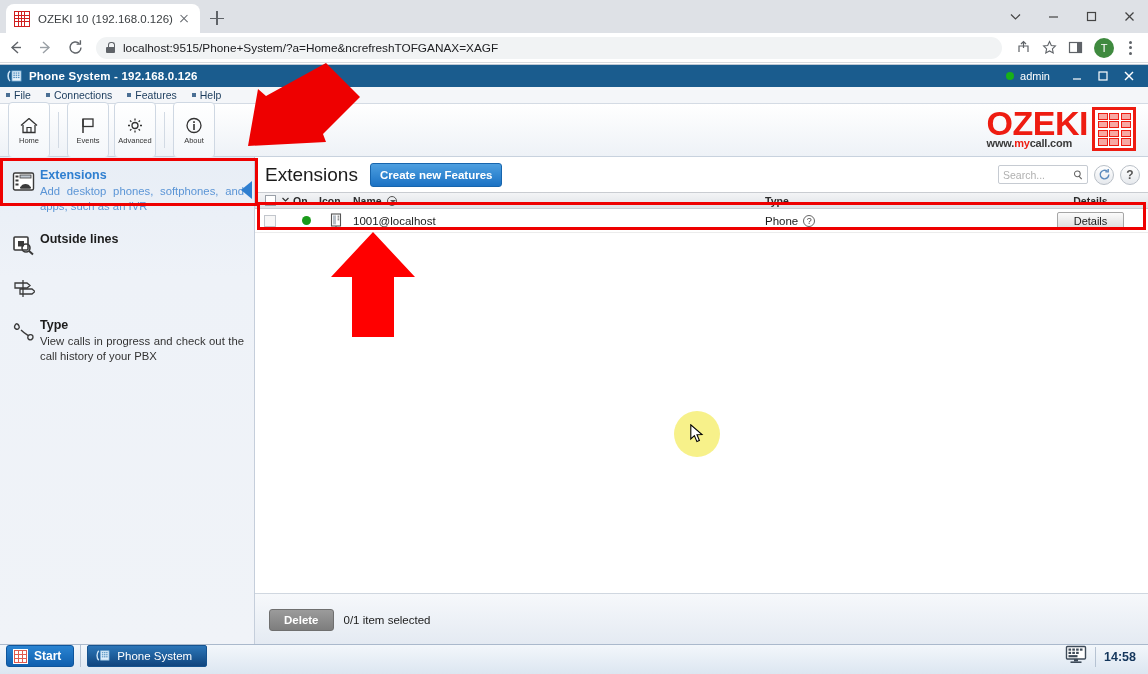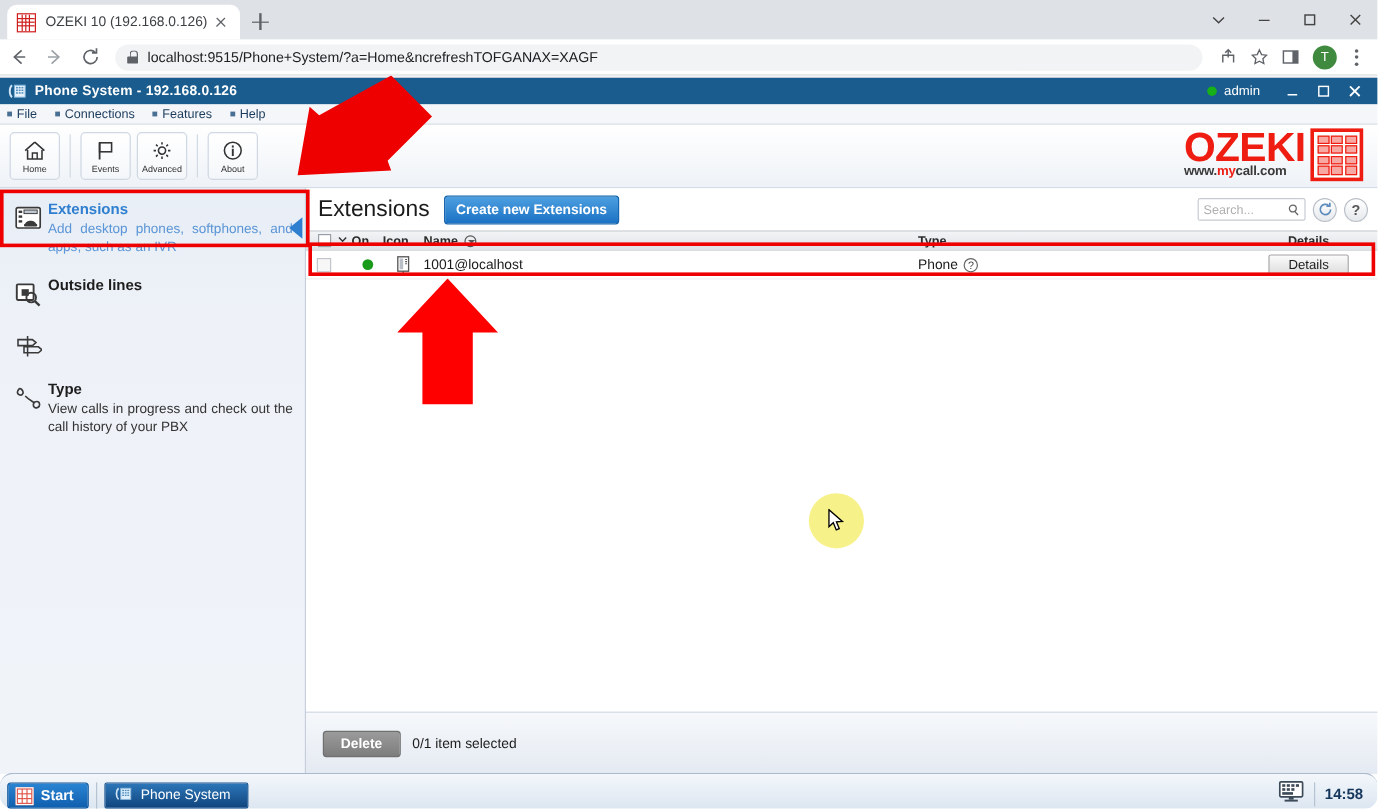--- a/index.html
+++ b/index.html
@@ -125,21 +125,21 @@
     content:""; position:absolute; left:0; top:4px; width:4px; height:4px;
     background:#4a6f94;
   }
 
   .app-toolbar {
     height: 53px; background: linear-gradient(#ffffff, #eef2f7);
     border-bottom: 1px solid #c8d2de; display:flex; align-items:center;
     padding-left: 8px; position: relative;
   }
   .tbtn {
-    width: 42px; height: 40px; border: 1px solid #cfd8e3; border-radius: 4px;
+    width: 42px; height: 56px; border: 1px solid #cfd8e3; border-radius: 4px;
     background: linear-gradient(#ffffff,#f4f7fa);
     display:flex; flex-direction: column; align-items:center; justify-content:center;
     margin-right: 5px; cursor:pointer;
   }
   .tbtn .lbl { font-size: 7.5px; color:#333; margin-top: 1px; }
   .tb-sep { width:1px; height:36px; background:#d2dae4; margin: 0 8px 0 3px; }
 
   .ozeki-logo {
     position: absolute; right: 12px; top: 3px; display: flex; align-items: flex-start;
   }
@@ -265,21 +265,21 @@
     background: linear-gradient(#9b9b9b,#7d7d7d); border:1px solid #6f6f6f;
     border-radius: 3px; color:#fff; font-size: 11.5px; font-weight: bold;
     padding: 4px 14px; cursor:pointer;
   }
   .sel-text { font-size: 11.5px; color:#1b1b1b; }
 
   
   .taskbar {
     position:absolute; left:0; bottom:0; width: 1148px; height: 30px;
     background: linear-gradient(#f3f7fb,#dce6f1); border-top: 1px solid #aab9cc;
-    display:flex; align-items:flex-end; padding: 0 6px; border-radius: 11px;
+    display:flex; align-items:flex-start; padding: 0 6px;
   }
   .start-btn {
     background: linear-gradient(#2a84d2,#0f5fae); border:1px solid #0d559c;
     border-radius: 3px; height: 22px; display:flex; align-items:center; gap:6px;
     padding: 0 12px 0 6px; color:#fff; font-size: 12px; font-weight: bold; cursor:pointer;
   }
   .start-ico { width:15px; height:15px; border:1.5px solid #fff; background:#e05a4e;
     display:grid; grid-template-columns: repeat(3,1fr); grid-template-rows: repeat(3,1fr);
     gap:1px; padding:1px; }
   .start-ico i { background:#fff; display:block; }
@@ -561,21 +561,21 @@
             <span class="si-title">Type</span>
             <span class="si-desc" style="display:block">View calls in progress and check out the call history of your PBX</span>
           </span>
         </div>
       </div>
 
       <div class="content">
 
         <div class="content-head">
           <span class="page-title">Extensions</span>
-          <button class="create-btn">Create new Extensions</button>
+          <button class="create-btn">Create new Features</button>
           <span class="head-right">
             <span class="search-box">
               <input type="text" placeholder="Search..." style="">
               <svg width="12" height="12" viewBox="0 0 12 12">
                   <circle cx="5" cy="4.6" r="3.3" stroke="#666" stroke-width="1.2" fill="none"></circle>
                   <line x1="6.8" y1="7.3" x2="10" y2="10.8" stroke="#666" stroke-width="1.3"></line>
                 </svg>
             </span>
             <span class="round-btn">
               <svg width="13" height="13" viewBox="0 0 13 13">

